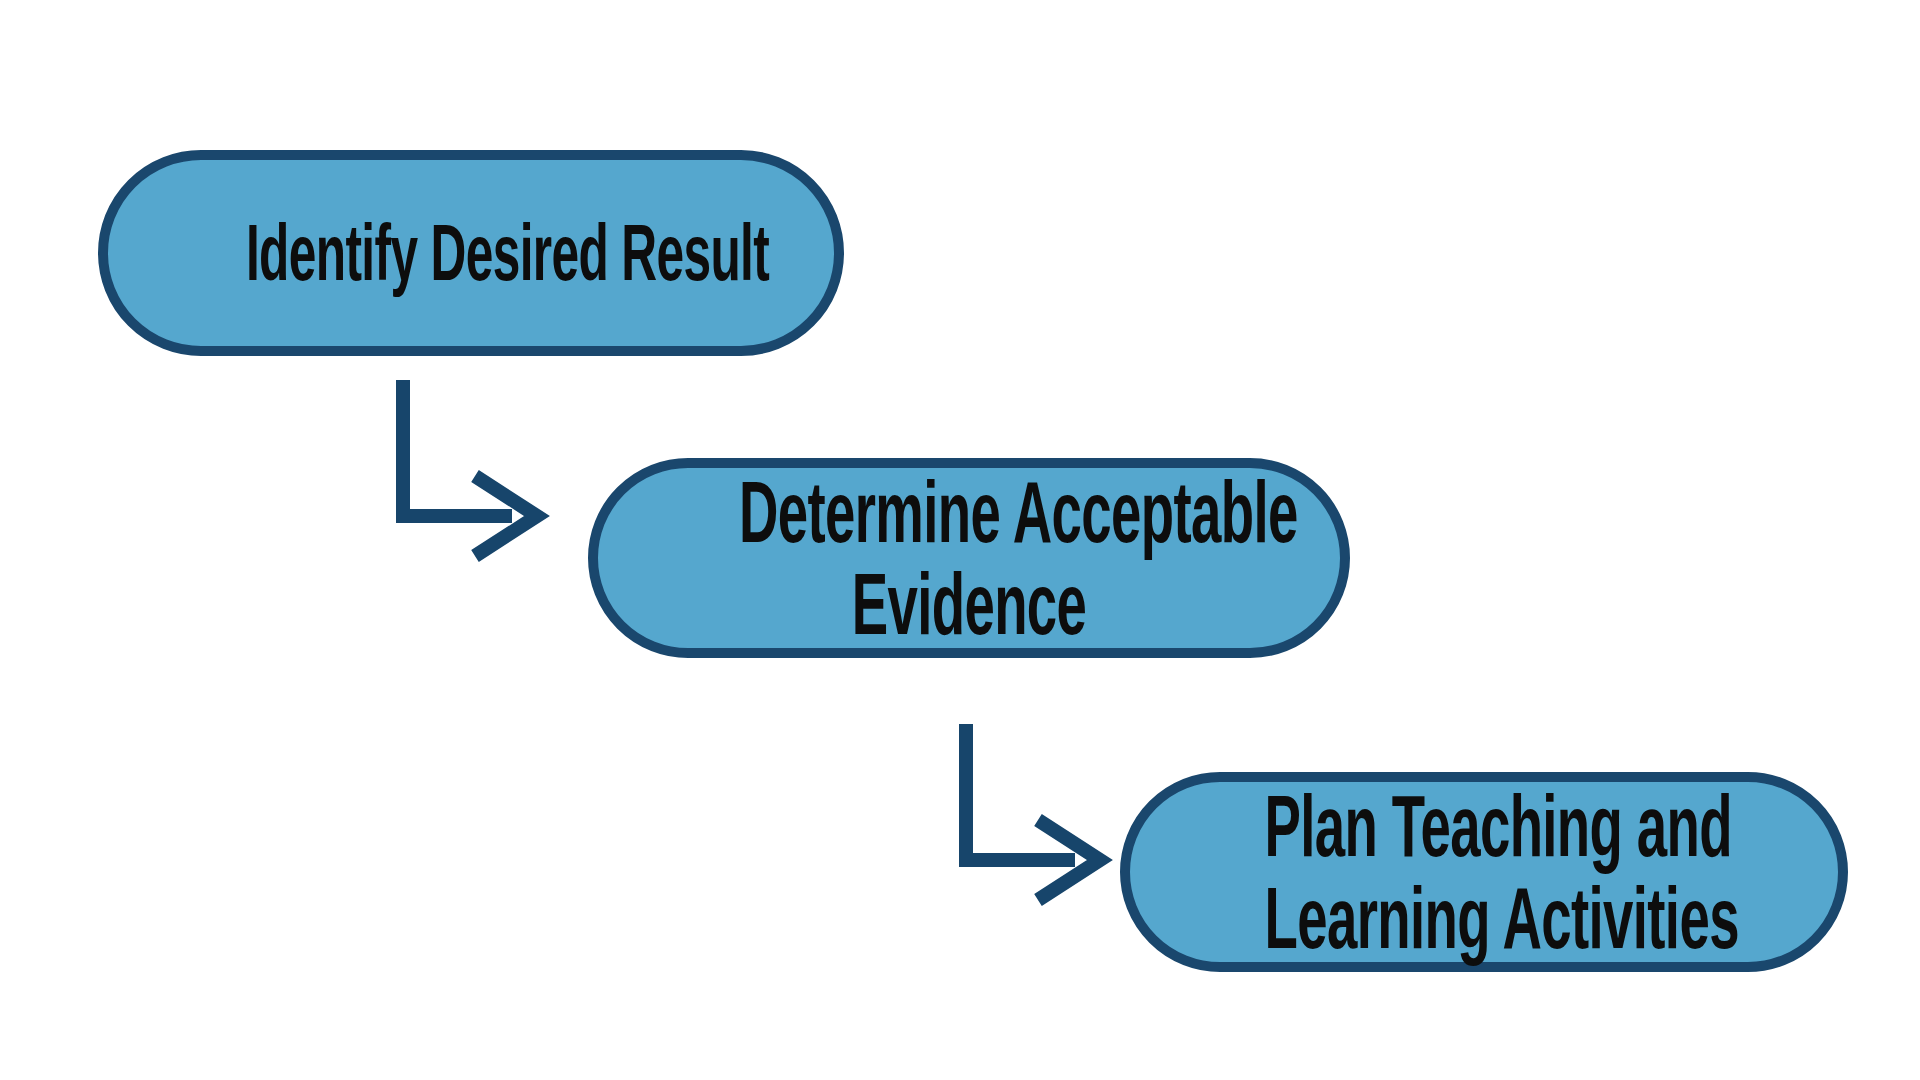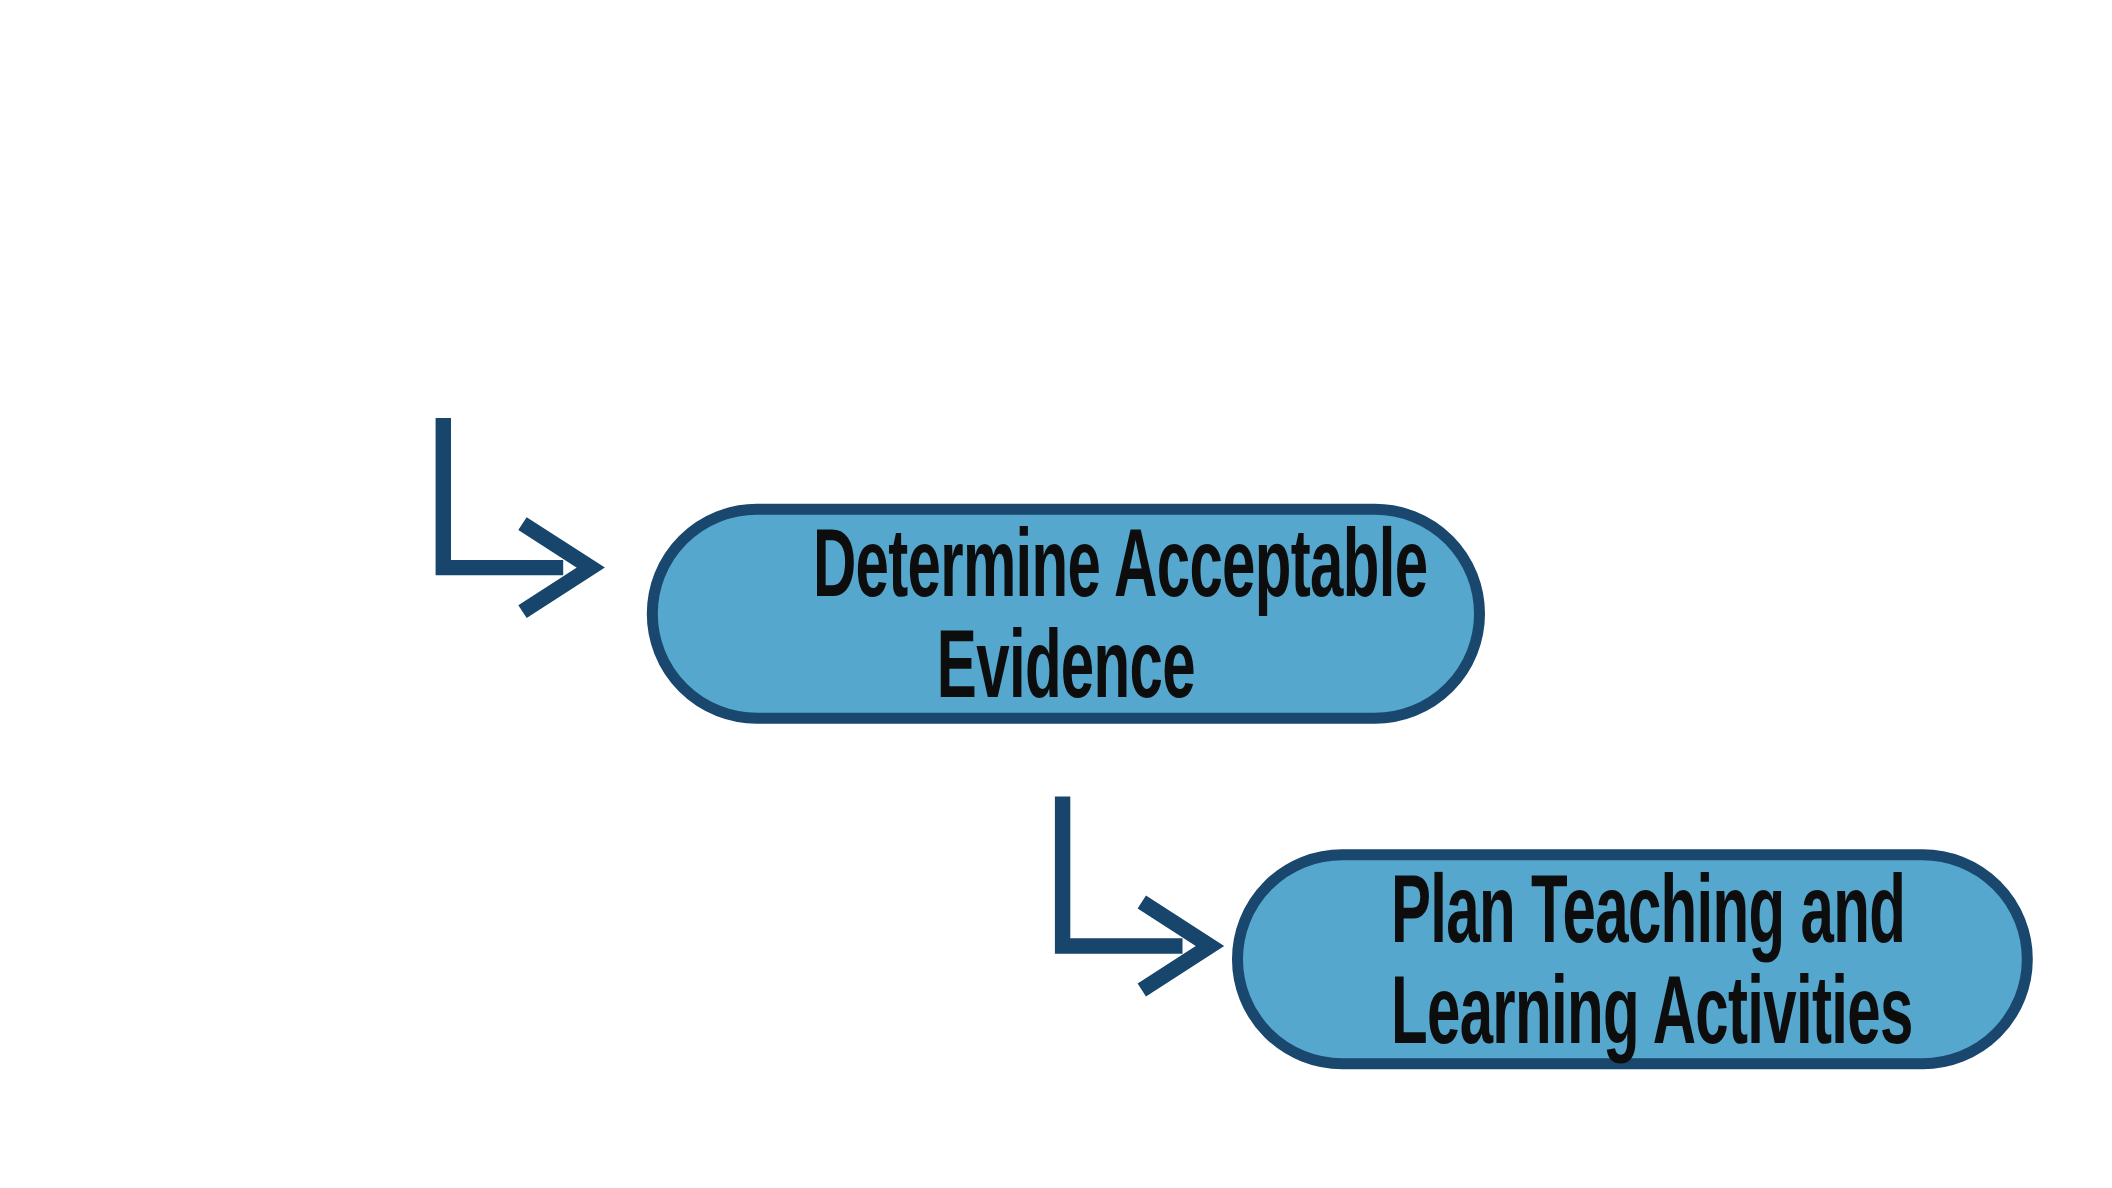--- a/index.html
+++ b/index.html
@@ -52,20 +52,25 @@
     color: var(--color-arrow);
   }
   #connector-1 { left: 390px; top: 373px; }
   #connector-2 { left: 953px; top: 717px; }
 </style>
 </head>
 <body>
 
 <div class="canvas">
 
+  <div class="node" id="node-1">
+    <div class="node-label">
+      <span class="line">Identify Desired Result</span>
+    </div>
+  </div>
 
   <svg class="connector" id="connector-1" width="170" height="200" viewBox="0 0 170 200" aria-hidden="true">
     <path d="M 13 7 V 143 H 122" fill="none" stroke="currentColor" stroke-width="14" stroke-linecap="butt" stroke-linejoin="miter"></path>
     <path d="M 85 103 L 147 143 L 85 183" fill="none" stroke="currentColor" stroke-width="14" stroke-linecap="butt" stroke-linejoin="miter"></path>
   </svg>
 
   <div class="node" id="node-2">
     <div class="node-label">
       <span class="line">Determine Acceptable</span>
       <span class="line">Evidence</span>

